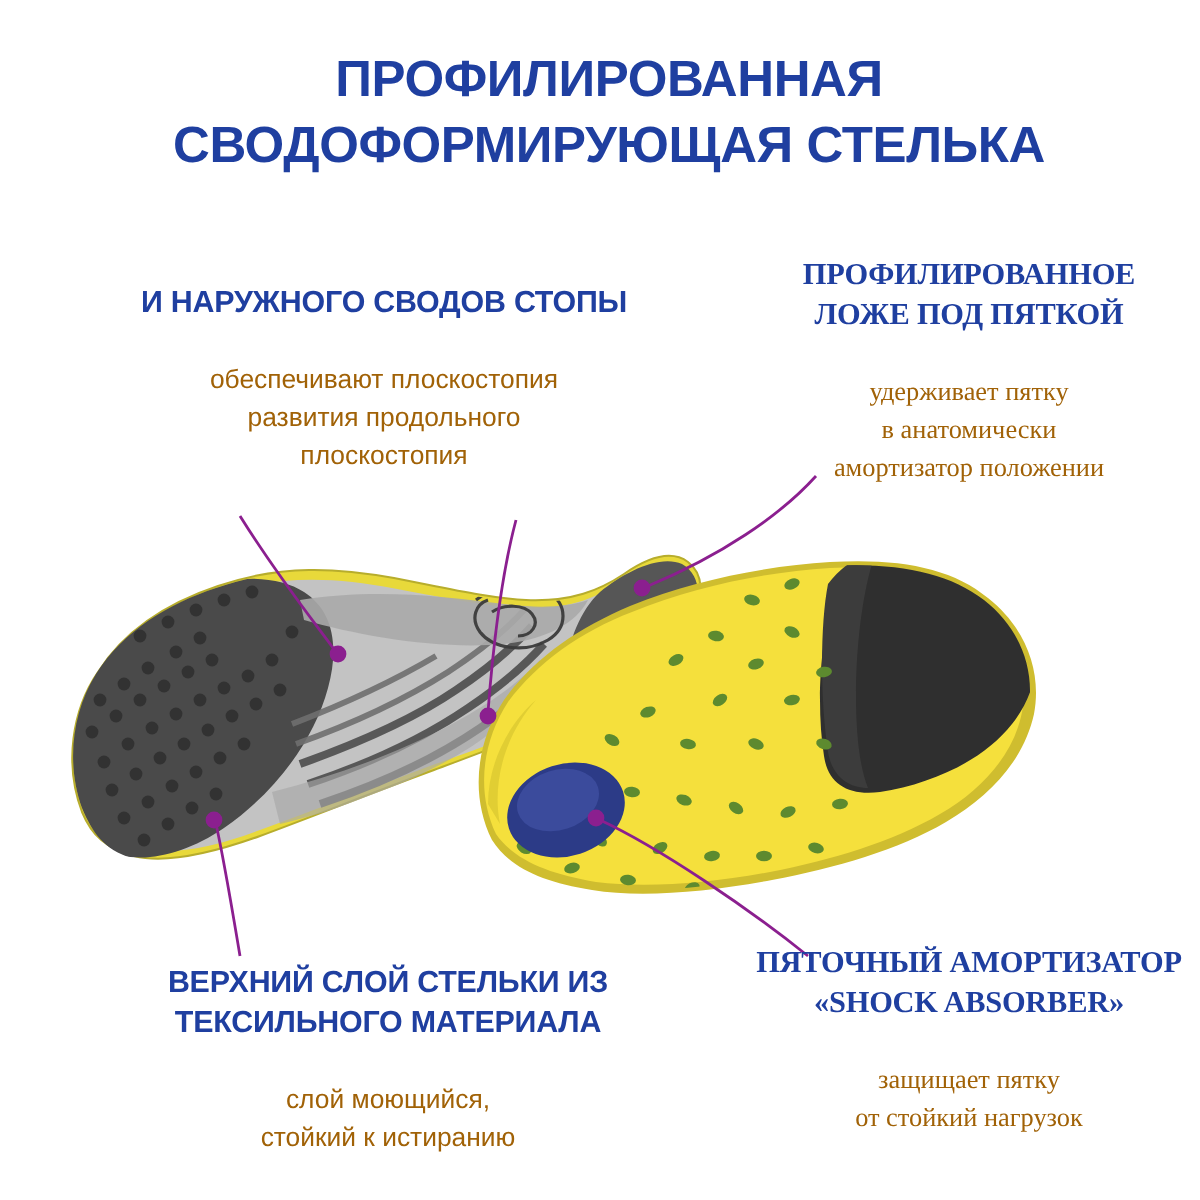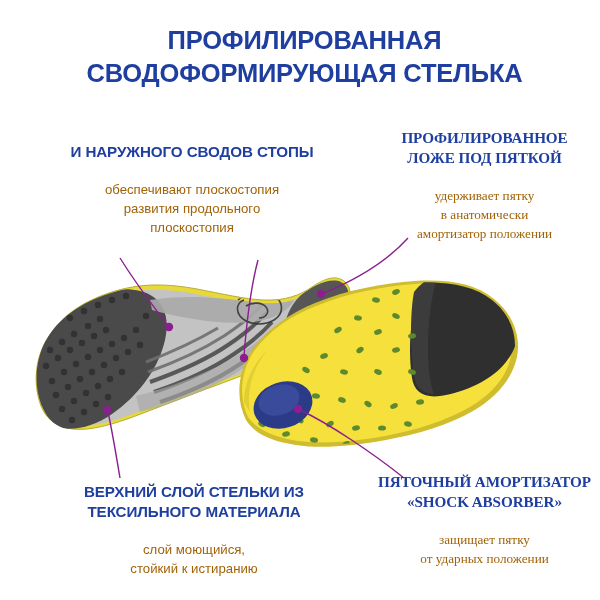--- a/index.html
+++ b/index.html
@@ -304,17 +304,17 @@
     </div>
   </div>
 
   <div class="callout" id="c-shock">
     <div class="head">
       <span class="ln">Пяточный амортизатор</span>
       <span class="ln">«SHOCK ABSORBER»</span>
     </div>
     <div class="body">
       <span class="ln">защищает пятку</span>
-      <span class="ln">от ударных положении</span>
+      <span class="ln">от стойкий нагрузок</span>
     </div>
   </div>
 
 </div>
 
 </body></html>

